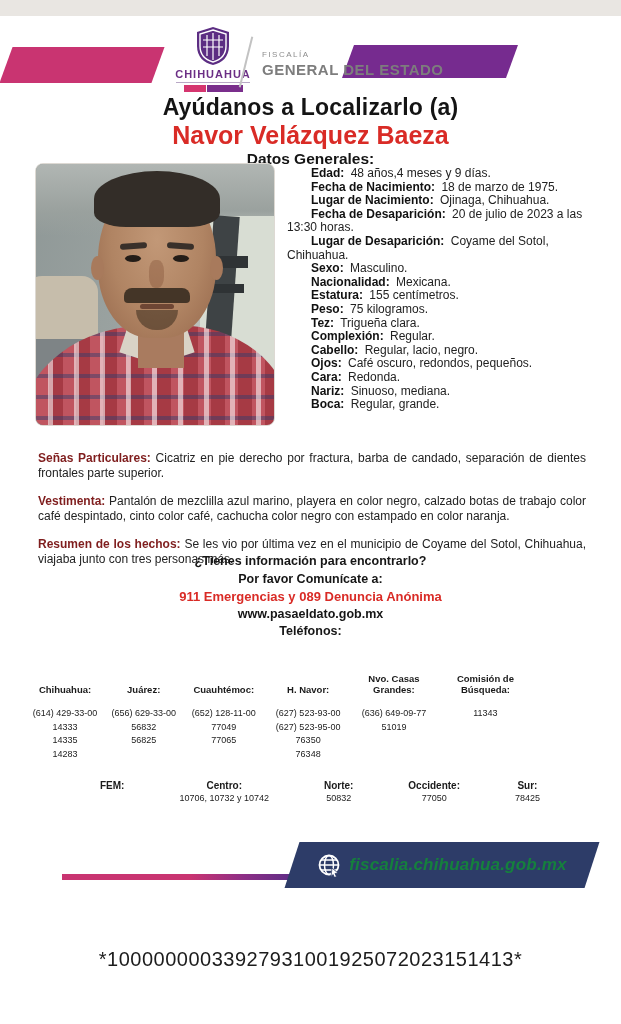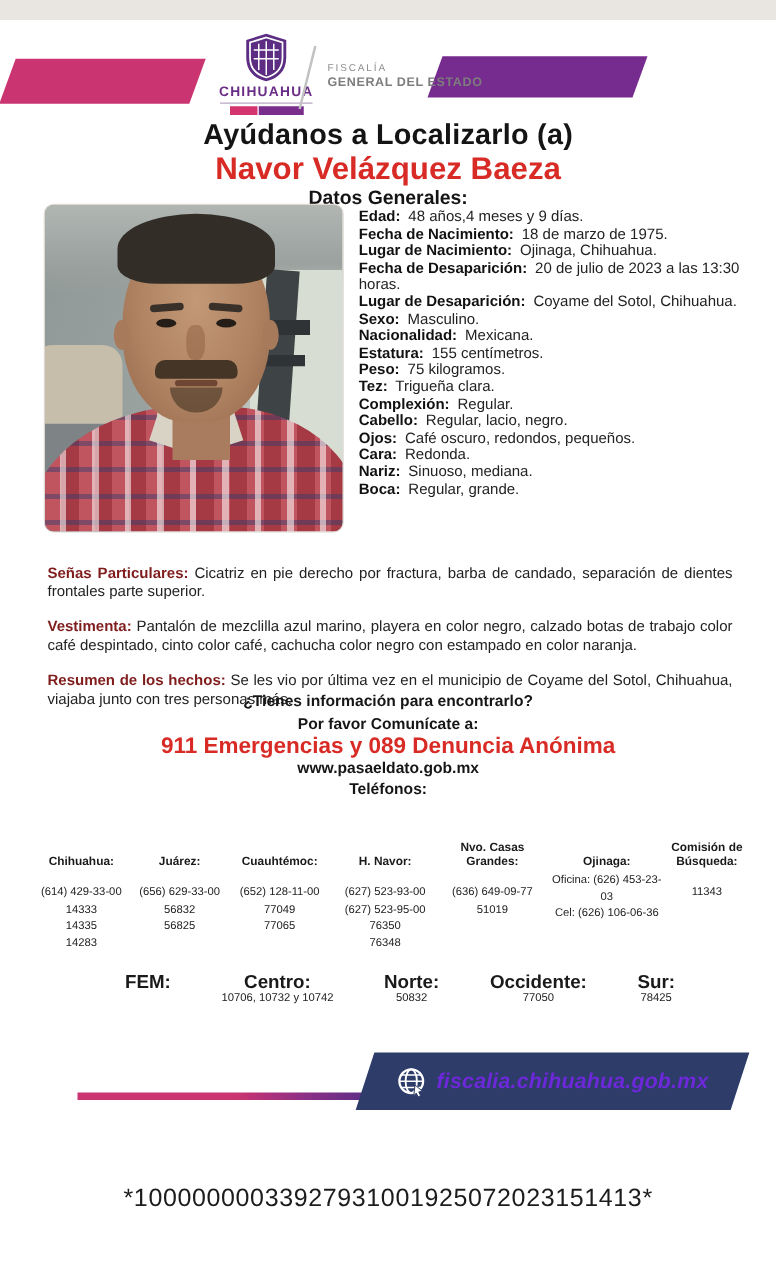--- a/index.html
+++ b/index.html
@@ -13,21 +13,21 @@
   .logo-group { position: absolute; left: 168px; top: 26px; width: 90px; text-align: center; }
   .shield { display: block; margin: 0 auto; }
   .logo-word { font-size: 11px; font-weight: bold; letter-spacing: 1px; color: #6b2e85; margin-top: 2px; }
   .logo-rule { height: 1px; background: #b9a8c6; margin: 2px 8px; }
   .ribbon { display: flex; justify-content: center; gap: 1px; margin-top: 2px; }
   .ribbon .rb-pink { width: 22px; height: 7px; background: #d5356f; }
   .ribbon .rb-purple { width: 36px; height: 7px; background: #7a2e8c; }
   .hdr-divider { position: absolute; left: 245px; top: 36px; width: 2px; height: 52px; background: #c2c2c2; transform: rotate(14deg); }
   .fge { position: absolute; left: 262px; top: 50px; color: #8d8d8d; }
   .fge .l1 { font-size: 8px; letter-spacing: 1.5px; }
-  .fge .l2 { font-size: 10px; font-weight: bold; letter-spacing: .5px; color: #7d7d7d; margin-top: 2px; }
+  .fge .l2 { font-size: 15px; font-weight: bold; letter-spacing: .5px; color: #7d7d7d; margin-top: 2px; }
 
   
   .t-heading { position: absolute; left: 0; top: 94px; width: 621px; text-align: center; font-size: 23px; font-weight: bold; color: #141414; letter-spacing: .2px; }
   .t-name { position: absolute; left: 0; top: 121px; width: 621px; text-align: center; font-size: 25px; font-weight: bold; color: #d92b26; }
   .t-section { position: absolute; left: 0; top: 150px; width: 621px; text-align: center; font-size: 15.5px; font-weight: bold; color: #141414; }
 
   
   .photo { position: absolute; left: 35px; top: 163px; width: 240px; height: 263px; border-radius: 8px; overflow: hidden; border: 1px solid #ddd9d3; background: linear-gradient(105deg, #8f9897 0%, #9aa2a0 40%, #b8bfba 62%, #ccd2cb 100%); }
   .photo div { position: absolute; }
   .ph-ceiling { top: 0; left: 0; right: 0; height: 72px; background: linear-gradient(180deg, #b1b6b3, #9aa19e 65%, rgba(154,161,158,0)); }
@@ -54,52 +54,52 @@
   .ph-brow.bl { left: 84px; transform: rotate(-4deg); } .ph-brow.br { left: 131px; transform: rotate(4deg); }
   .ph-eye { top: 91px; width: 16px; height: 7px; background: #241d18; border-radius: 50%; }
   .ph-eye.yl { left: 89px; } .ph-eye.yr { left: 137px; }
   .ph-nose { left: 113px; top: 96px; width: 15px; height: 28px; background: rgba(118,68,44,.32); border-radius: 40%; }
   .ph-mustache { left: 88px; top: 124px; width: 66px; height: 15px; background: #443527; border-radius: 8px 8px 4px 4px; }
   .ph-mouth { left: 104px; top: 140px; width: 34px; height: 5px; background: #6e4634; border-radius: 3px; }
   .ph-goatee { left: 100px; top: 146px; width: 42px; height: 20px; background: rgba(58,44,30,.55); border-radius: 0 0 20px 20px; }
 
   
   .data-list { position: absolute; left: 287px; top: 167px; width: 322px; font-size: 12px; line-height: 13.6px; color: #222; }
-  .data-list .row b { margin-right: 3px; color: #111; }
+  .data-list .row b { margin-right: 3px; color: #111; margin-left: 24px; }
 
   
   .paras { position: absolute; left: 38px; top: 451px; width: 548px; font-size: 12px; line-height: 15px; color: #222; text-align: justify; }
   .paras p { margin-bottom: 13px; }
   .paras b { color: #7f1d1d; margin-top: 32px; }
 
   
   .contact { position: absolute; left: 0; top: 553px; width: 621px; text-align: center; font-weight: bold; font-size: 12.5px; line-height: 17.5px; color: #161616; }
-  .contact .red { color: #d92b26; font-size: 18px; }
+  .contact .red { color: #d92b26; font-size: 13px; }
 
   
   .phone-table { position: absolute; left: 25px; top: 668px; width: 572px; display: flex; }
   .pcol { text-align: center; }
   .pcol:nth-child(1){ width: 14%; } .pcol:nth-child(2){ width: 13.5%; } .pcol:nth-child(3){ width: 14.5%; }
   .pcol:nth-child(4){ width: 15%; } .pcol:nth-child(5){ width: 15%; } .pcol:nth-child(6){ width: 17%; } .pcol:nth-child(7){ width: 11%; }
   .pcol .phead { min-height: 27px; display: flex; align-items: flex-end; justify-content: center; font-weight: bold; font-size: 9.5px; line-height: 11px; color: #1a1a1a; }
   .pcol .pvals { padding-top: 12px; }
   .pcol.no-gap .pvals { padding-top: 2px; }
   .pv { display: block; font-size: 9px; line-height: 13.5px; white-space: nowrap; color: #222; }
   .no-gap .pv { white-space: normal; }
 
   .fem-row { position: absolute; left: 100px; top: 779px; width: 440px; display: flex; justify-content: space-between; }
   .fem-item { text-align: center; }
-  .fem-item .fl { font-weight: bold; font-size: 15px; color: #1a1a1a; display: block; line-height: 13px; }
+  .fem-item .fl { font-weight: bold; font-size: 10px; color: #1a1a1a; display: block; line-height: 13px; }
   .fem-item .fv { font-size: 9px; color: #222; display: block; line-height: 13px; }
 
   
   .footer-line { position: absolute; left: 62px; top: 874px; width: 234px; height: 6px; background: linear-gradient(90deg, #c93471 0%, #c93471 55%, #8c2f86 78%, #5b2d86 100%); }
   .footer-box { position: absolute; left: 292px; top: 842px; width: 300px; height: 46px; background: #2d3c68; transform: skewX(-18deg); }
   .footer-content { position: absolute; left: 292px; top: 842px; width: 300px; height: 46px; display: flex; align-items: center; justify-content: center; gap: 8px; }
-  .footer-url { color: #6d28d9; font-size: 17px; font-weight: bold; font-style: italic; letter-spacing: .2px; }
+  .footer-url { color: #15803d; font-size: 17px; font-weight: bold; font-style: italic; letter-spacing: .2px; }
 
   .barcode-text { position: absolute; left: 0; top: 948px; width: 621px; text-align: center; font-size: 20px; color: #1c1c1c; letter-spacing: .5px; }
 </style>
 </head>
 <body>
 
 <div class="page">
   <div class="top-strip"></div>
 
   <div class="bar-pink"></div>
@@ -223,27 +223,20 @@
         <span class="pv">76348</span>
       </div>
     </div>
     <div class="pcol">
       <div class="phead">Nvo. Casas Grandes:</div>
       <div class="pvals">
         <span class="pv">(636) 649-09-77</span>
         <span class="pv">51019</span>
       </div>
     </div>
-    <div class="pcol no-gap">
-      <div class="phead">Ojinaga:</div>
-      <div class="pvals">
-        <span class="pv">Oficina: (626) 453-23-03</span>
-        <span class="pv">Cel: (626) 106-06-36</span>
-      </div>
-    </div>
     <div class="pcol">
       <div class="phead">Comisión de Búsqueda:</div>
       <div class="pvals">
         <span class="pv">11343</span>
       </div>
     </div>
   </div>
 
   <div class="fem-row">
     <div class="fem-item">

